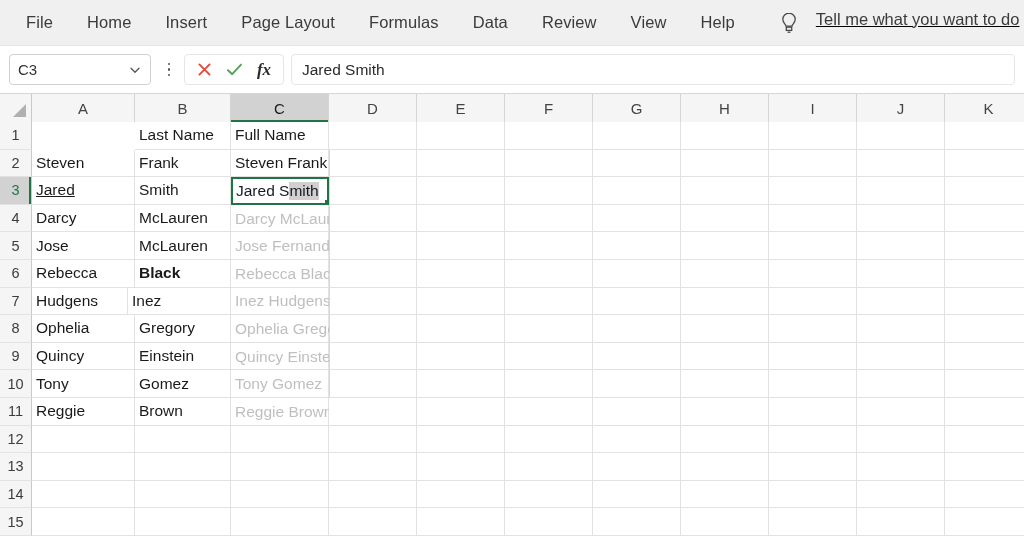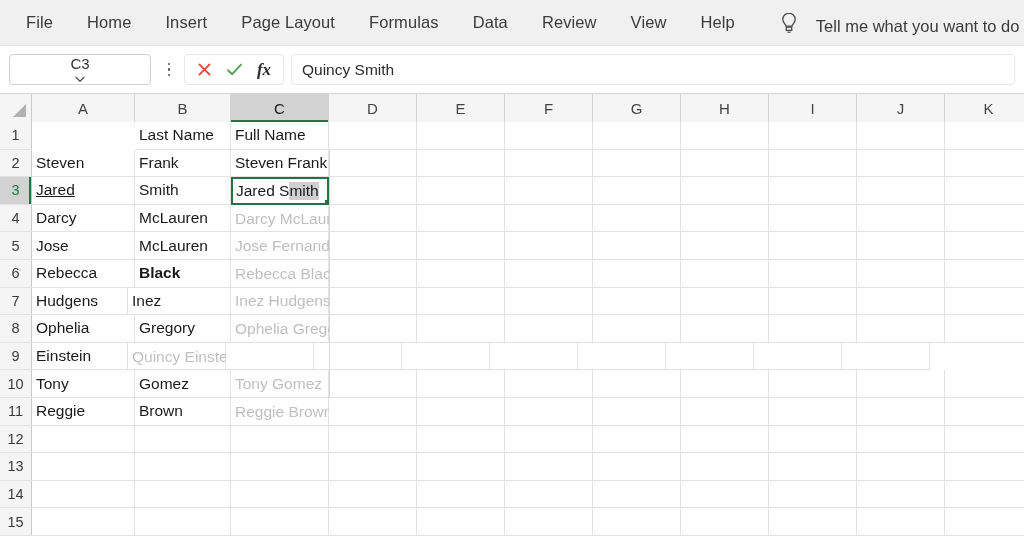--- a/index.html
+++ b/index.html
@@ -37,23 +37,24 @@
     padding: 0 0;
     margin: 0 17px;
     white-space: nowrap;
     cursor: pointer;
     letter-spacing: 0.1px;
   }
   .ribbon-tab:first-child { margin-left: 26px; }
 
   .tellme-wrap {
     display: flex;
-    align-items: flex-end;
+    align-items: flex-start;
     margin-left: 24px;
     white-space: nowrap;
+    text-decoration: underline;
   }
   .bulb-icon {
     display: inline-flex;
     align-items: center;
     justify-content: center;
     width: 26px;
     height: 26px;
     margin-right: 14px;
   }
   .tellme-text {
@@ -78,21 +79,20 @@
     margin-left: 9px;
     width: 142px;
     height: 31px;
     border: 1px solid #d0d0d0;
     border-radius: 4px;
     background: #ffffff;
     display: flex;
     align-items: center;
     padding: 0 8px;
     cursor: text;
-    flex-direction: column;
   }
   .name-box-value {
     font-size: 15px;
     color: #333333;
     flex: 1;
   }
   .chev {
     width: 14px; height: 14px;
     flex: 0 0 auto;
   }
@@ -382,21 +382,21 @@
         <svg width="19" height="17" viewBox="0 0 19 17">
           <path d="M3 9.2 L7.2 13.2 L16 3.6" fill="none" stroke="#57a05a" stroke-width="1.9" stroke-linecap="round" stroke-linejoin="round"></path>
         </svg>
       </div>
       <div class="fb-btn">
         <span class="fx-label">fx</span>
       </div>
     </div>
 
     <div class="formula-input">
-      <span>Quincy Smith</span>
+      <span>Jared Smith</span>
     </div>
   </div>
 
   <div class="grid-wrap">
 
     <div class="col-header-row">
       <div class="corner-cell">
         <span class="corner-tri"></span>
       </div>
       <div id="colheads-host" style="display:flex;">
@@ -547,20 +547,21 @@
             <div class="cell" style="width: 88px; flex: 0 0 88px;"></div>
             <div class="cell" style="width: 88px; flex: 0 0 88px;"></div>
             <div class="cell" style="width: 88px; flex: 0 0 88px;"></div>
             <div class="cell" style="width: 88px; flex: 0 0 88px;"></div>
             <div class="cell" style="width: 88px; flex: 0 0 88px;"></div>
             <div class="cell" style="width: 88px; flex: 0 0 88px;"></div>
             <div class="cell" style="width: 88px; flex: 0 0 88px;"></div>
           </div>
           <div class="grid-row">
             <div class="row-head">9</div>
+            <div class="cell" style="width: 103px; flex: 0 0 103px;">Quincy</div>
             <div class="cell" style="width: 96px; flex: 0 0 96px;">Einstein</div>
             <div class="cell ghost" style="width: 98px; flex: 0 0 98px;">
               <div class="ghost-clip" style="width: 98px;">
                 <span>Quincy Einstein</span>
               </div>
             </div>
             <div class="cell" style="width: 88px; flex: 0 0 88px;"></div>
             <div class="cell" style="width: 88px; flex: 0 0 88px;"></div>
             <div class="cell" style="width: 88px; flex: 0 0 88px;"></div>
             <div class="cell" style="width: 88px; flex: 0 0 88px;"></div>

